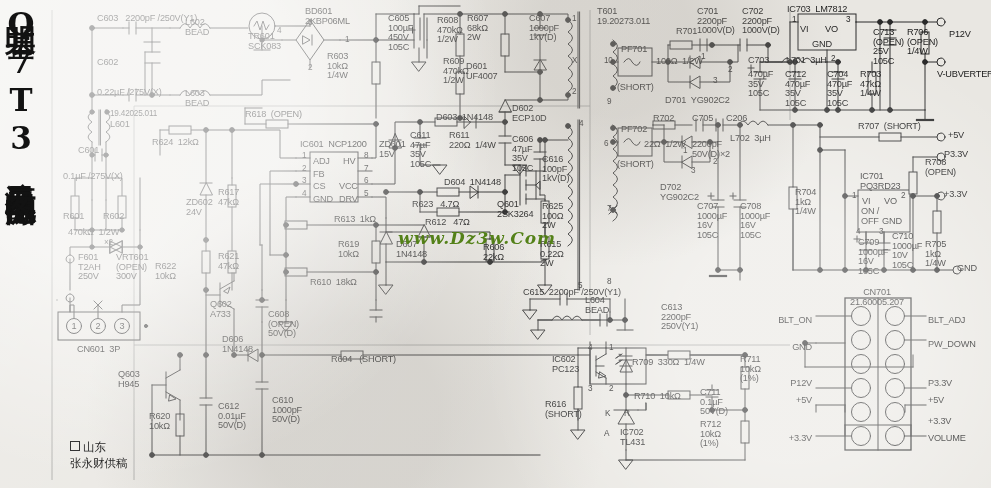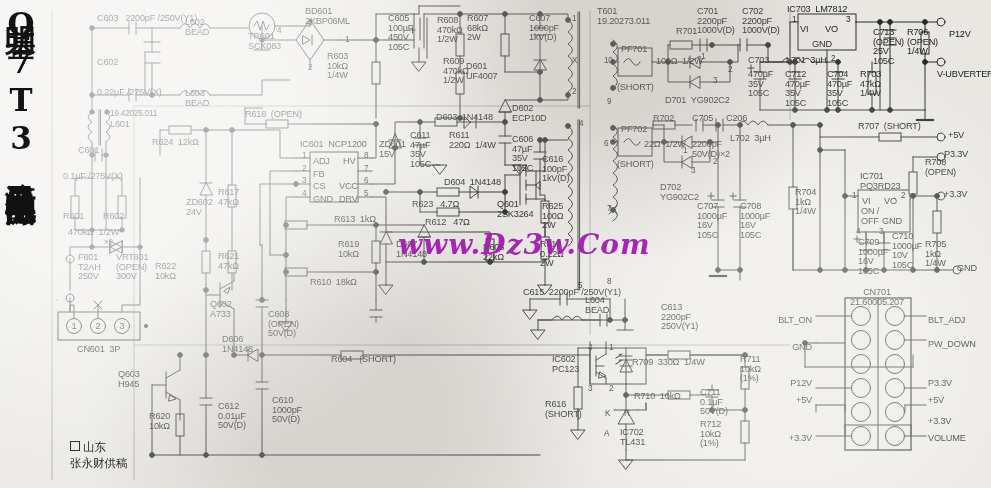--- a/index.html
+++ b/index.html
@@ -41,21 +41,21 @@
   }
   #credit{
     position:absolute;left:70px;top:440px;z-index:4;
     font-family:"DejaVu Serif",serif;font-size:11.5px;color:#2a2a2a;
     line-height:1.35;
   }
   #credit .box{display:inline-block;width:8px;height:8px;border:1px solid #333;margin-right:3px;}
   #watermark{
     position:absolute;left:398px;top:228px;z-index:5;
     font-family:"DejaVu Serif",serif;font-style:italic;font-weight:700;
-    font-size:28px;color:#a21caf;letter-spacing:1px;
+    font-size:17px;color:#4d7c0f;letter-spacing:1px;
     text-shadow:0 0 1px rgba(255,255,255,.5);
     opacity:.95;pointer-events:none;
   }
 </style>
 </head>
 <body>
 
 <div id="sheet">
 
   <svg id="wires" viewBox="0 0 991 488" xmlns="http://www.w3.org/2000/svg">

